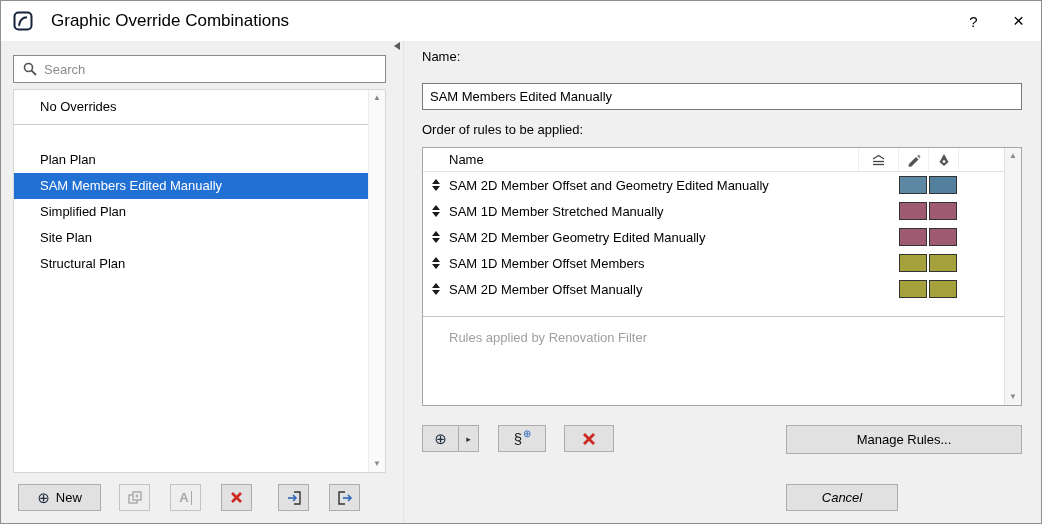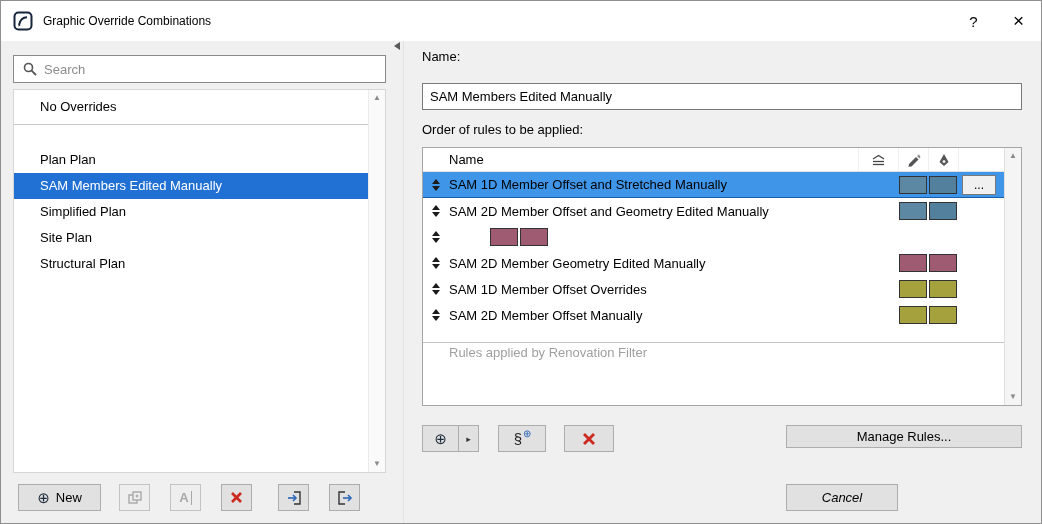--- a/index.html
+++ b/index.html
@@ -16,21 +16,21 @@
     border: 1px solid #8f8f8f;
     overflow: hidden;
   }
   
   .titlebar {
     position: absolute; left: 0; top: 0; right: 0; height: 40px;
     background: #ffffff;
     display: flex; align-items: center;
   }
   .app-icon { margin-left: 12px; width: 20px; height: 20px; }
-  .win-title { margin-left: 10px; font-size: 12px; }
+  .win-title { margin-left: 18px; font-size: 17px; }
   .tb-spacer { flex: 1; }
   .tb-btn {
     width: 45px; height: 40px;
     display: flex; align-items: center; justify-content: center;
     font-size: 15px; cursor: default; background: #fff; border: none;
     font-family: "Liberation Sans", sans-serif;
   }
   .tb-close { font-size: 19px; font-weight: 300; }
   
   .v-split { position: absolute; left: 402px; top: 40px; bottom: 0; width: 1px; background: #e3e3e3; }
@@ -107,37 +107,37 @@
   .tri-down { width: 0; height: 0; border-left: 4px solid transparent; border-right: 4px solid transparent; border-top: 5px solid #1b1b1b; }
   .swatch { width: 28px; height: 18px; border: 1px solid #333; }
   .more-btn {
     width: 34px; height: 20px; margin-left: 4px;
     background: #f0f0f0; border: 1px solid #7a7a7a;
     font-family: "Liberation Sans", sans-serif; font-size: 12px; line-height: 10px; cursor: default;
   }
   .rows-spacer { height: 14px; flex: 0 0 auto; }
   .renovation {
     border-top: 1px solid #c4c4c4; flex: 1;
-    padding: 2px 0 0 26px; color: #9f9f9f; white-space: nowrap;
+    padding: 13px 0 0 26px; color: #9f9f9f; white-space: nowrap;
   }
   .rules-scroll {
     width: 17px; background: #f5f5f5; border-left: 1px solid #e0e0e0;
     display: flex; flex-direction: column; justify-content: space-between; align-items: center;
     padding: 3px 0; color: #8a8a8a; font-size: 8px;
   }
   
   .rules-toolbar { position: absolute; left: 421px; top: 424px; display: flex; align-items: center; }
   .btn-add-split { width: 57px; padding: 0; }
   .add-left { width: 36px; height: 100%; display: flex; align-items: center; justify-content: center; border-right: 1px solid #adadad; }
   .add-right { width: 19px; display: flex; align-items: center; justify-content: center; font-size: 9px; color: #333; }
   .btn-section { width: 48px; margin-left: 19px; position: relative; }
   .sec-glyph { font-size: 15px; color: #222; }
   .sec-plus { font-size: 10px; color: #2b66b8; position: relative; top: -5px; left: 1px; }
   .btn-del-rule { width: 50px; margin-left: 18px; }
-  .btn-manage { position: absolute; left: 785px; top: 424px; width: 236px; height: 23px; }
+  .btn-manage { position: absolute; left: 785px; top: 424px; width: 236px; height: 29px; }
   
   .btn-cancel { position: absolute; left: 785px; top: 483px; width: 112px; height: 27px; font-style: italic; }
   .btn-ok {
     position: absolute; left: 909px; top: 483px; width: 112px; height: 27px;
     border: 1px solid #0078d7; box-shadow: inset 0 0 0 1px #0078d7;
   }
 </style>
 </head>
 <body>
 
@@ -246,59 +246,43 @@
         </span>
         <span class="col-c">
           <svg width="12" height="14" viewBox="0 0 12 14">
               <path d="M6 1 L10.5 9 L6 13 L1.5 9 Z" fill="#555"></path>
               <circle cx="6" cy="8.6" r="1.4" fill="#fff"></circle>
             </svg>
         </span>
         <span class="col-d"></span>
       </div>
 
-      <div class="rule-row selected">
-        <span class="col-handle">
-            <span class="tri-up"></span>
-            <span class="tri-down"></span>
-          </span>
-        <span class="col-name">SAM 1D Member Offset and Stretched Manually</span>
+
+      <div class="rule-row">
+        <span class="col-handle">
+            <span class="tri-up"></span>
+            <span class="tri-down"></span>
+          </span>
+        <span class="col-name">SAM 2D Member Offset and Geometry Edited Manually</span>
         <span class="col-a"></span>
         <span class="col-b">
             <span class="swatch" style="background-color: rgb(92, 136, 163);"></span>
           </span>
         <span class="col-c">
             <span class="swatch" style="background-color: rgb(83, 128, 156);"></span>
           </span>
-        <span class="col-d">
-            <button class="more-btn">...</button>
-          </span>
-      </div>
-
-      <div class="rule-row">
-        <span class="col-handle">
-            <span class="tri-up"></span>
-            <span class="tri-down"></span>
-          </span>
-        <span class="col-name">SAM 2D Member Offset and Geometry Edited Manually</span>
-        <span class="col-a"></span>
-        <span class="col-b">
-            <span class="swatch" style="background-color: rgb(92, 136, 163);"></span>
-          </span>
-        <span class="col-c">
-            <span class="swatch" style="background-color: rgb(83, 128, 156);"></span>
-          </span>
-        <span class="col-d"></span>
-      </div>
-
-      <div class="rule-row">
-        <span class="col-handle">
-            <span class="tri-up"></span>
-            <span class="tri-down"></span>
-          </span>
+        <span class="col-d"></span>
+      </div>
+
+      <div class="rule-row">
+        <span class="col-handle">
+            <span class="tri-up"></span>
+            <span class="tri-down"></span>
+          </span>
+        <span class="col-name">SAM 1D Member Stretched Manually</span>
         <span class="col-a"></span>
         <span class="col-b">
             <span class="swatch" style="background-color: rgb(159, 91, 113);"></span>
           </span>
         <span class="col-c">
             <span class="swatch" style="background-color: rgb(159, 91, 113);"></span>
           </span>
         <span class="col-d"></span>
       </div>
 
@@ -316,21 +300,21 @@
             <span class="swatch" style="background-color: rgb(159, 91, 113);"></span>
           </span>
         <span class="col-d"></span>
       </div>
 
       <div class="rule-row">
         <span class="col-handle">
             <span class="tri-up"></span>
             <span class="tri-down"></span>
           </span>
-        <span class="col-name">SAM 1D Member Offset Overrides</span>
+        <span class="col-name">SAM 1D Member Offset Members</span>
         <span class="col-a"></span>
         <span class="col-b">
             <span class="swatch" style="background-color: rgb(165, 161, 61);"></span>
           </span>
         <span class="col-c">
             <span class="swatch" style="background-color: rgb(165, 161, 61);"></span>
           </span>
         <span class="col-d"></span>
       </div>
 

